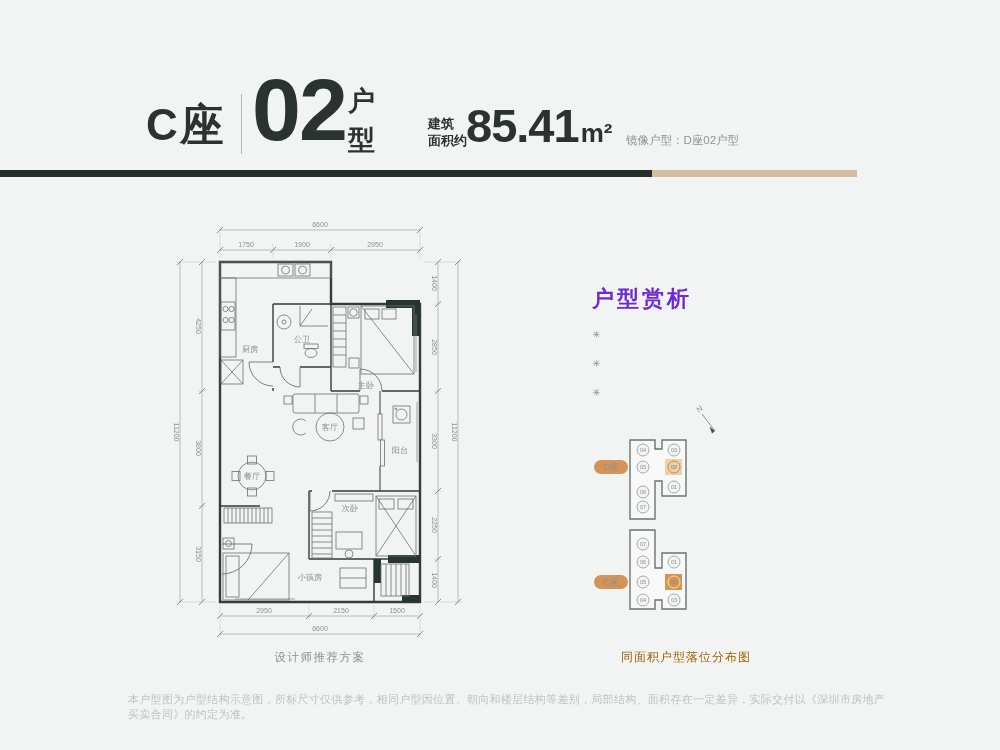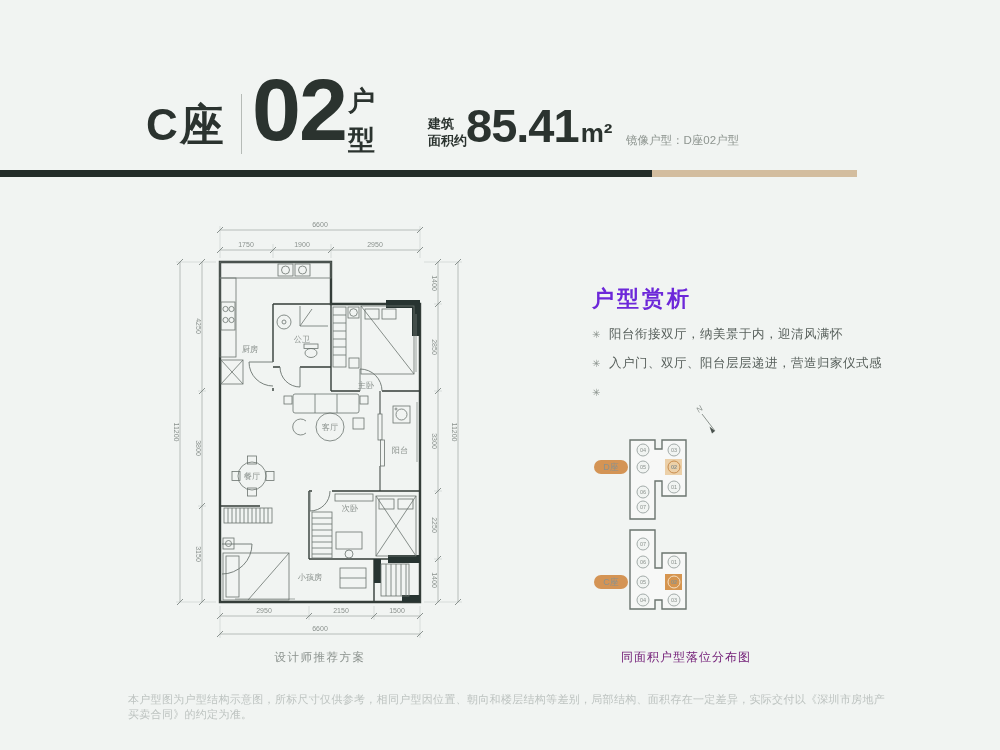--- a/index.html
+++ b/index.html
@@ -17,21 +17,21 @@
   .area-wrap .unit{font-size:26px;font-weight:bold;margin-left:2px;}
   .mirror-note{left:626px;top:133px;font-size:11.5px;color:#8d948f;}
   .rule-dark{left:0;top:170px;width:652px;height:7px;background:#242d29;}
   .rule-tan{left:652px;top:170px;width:205px;height:7px;background:#d3bd9f;}
   
   .analysis-title{left:592px;top:284px;font-size:22px;font-weight:bold;letter-spacing:3px;color:#6d28d9;}
   .bullets{left:592px;top:326px;width:390px;}
   .bullet-row{display:flex;align-items:flex-start;margin-bottom:12px;font-size:12.5px;color:#575f5b;letter-spacing:0.5px;}
   .bullet-mark{color:#8d948f;font-size:10px;margin-right:8px;line-height:17px;}
   .bullet-text{line-height:17px;}
-  .map-caption{left:596px;top:649px;width:180px;text-align:center;font-size:12px;letter-spacing:1px;color:#701a75;}
+  .map-caption{left:596px;top:649px;width:180px;text-align:center;font-size:12px;letter-spacing:1px;color:#a16207;}
   .footer-disclaimer{left:128px;top:692px;width:760px;font-size:11px;color:#bdc3c0;letter-spacing:0.3px;}
   svg{position:absolute;font-family:"Liberation Sans","DejaVu Sans",sans-serif;}
   svg text{fill:#8b928e;}
 </style>
 </head>
 <body>
 
 <div class="abs block-label">C座</div>
 <div class="abs hdr-divider"></div>
 <div class="abs unit-number">02</div>
@@ -257,25 +257,23 @@
     <text x="160" y="368" fill="#39423e">小孩房</text>
   </g>
 
   <text x="170" y="449" font-size="11.5" text-anchor="middle" fill="#474f4b" letter-spacing="1.5">设计师推荐方案</text>
 </svg>
 
 <div class="abs analysis-title">户型赏析</div>
 <div class="abs bullets">
   <div class="bullet-row">
     <span class="bullet-mark">✳</span>
-    <span class="bullet-text">阳台衔接双厅，纳美景于内，迎清风满怀</span>
   </div>
   <div class="bullet-row">
     <span class="bullet-mark">✳</span>
-    <span class="bullet-text">入户门、双厅、阳台层层递进，营造归家仪式感</span>
   </div>
   <div class="bullet-row">
     <span class="bullet-mark">✳</span>
   </div>
 </div>
 
 <svg style="left:588px;top:398px;" width="200" height="250" viewBox="0 0 200 250">
 
   <g>
     <line x1="114" y1="16" x2="127" y2="33" stroke="#8d948f" stroke-width="1"></line>

